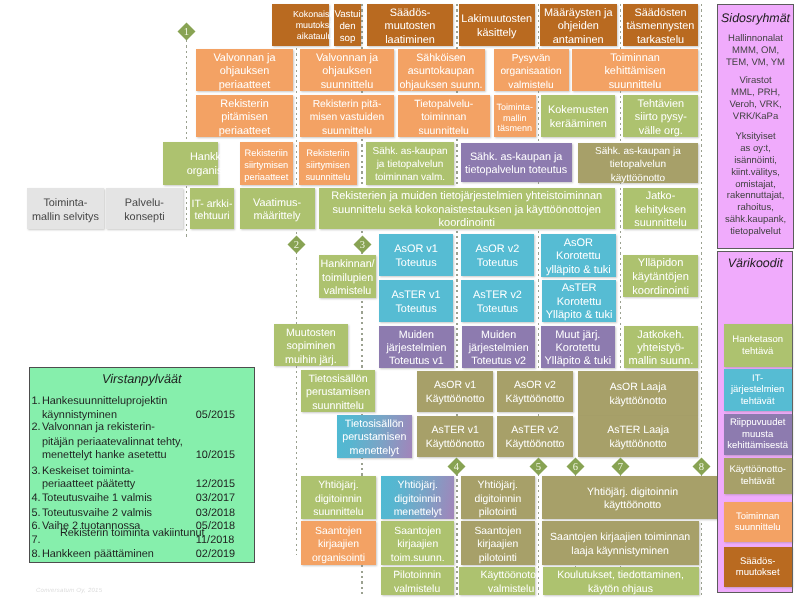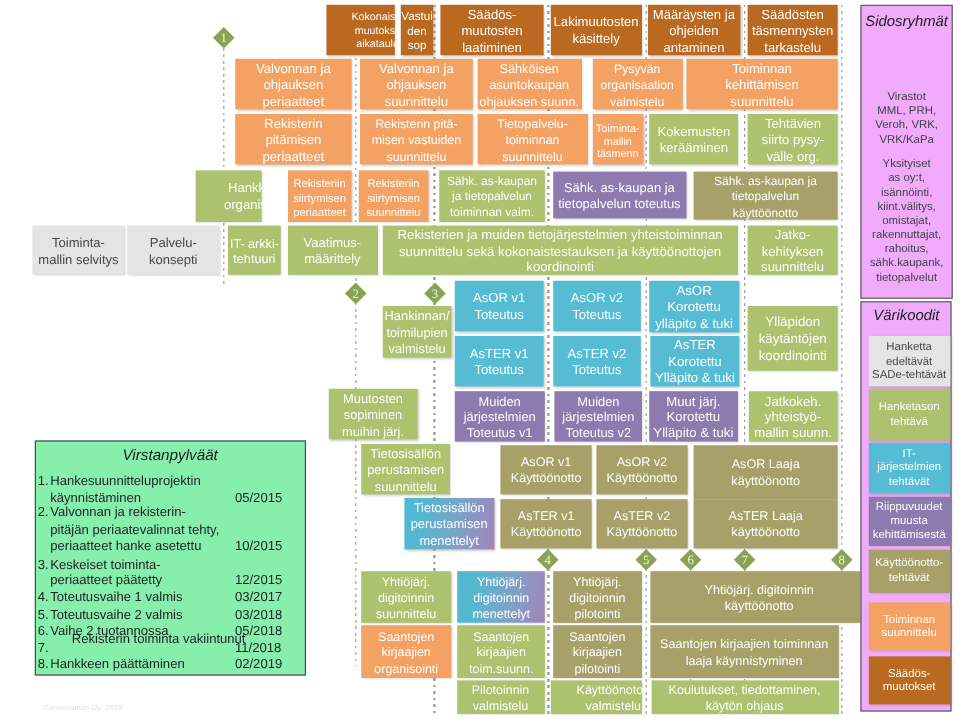--- a/index.html
+++ b/index.html
@@ -160,21 +160,21 @@
     </div>
     <div class="box c-blue" style="left: 378.75px; top: 233.75px; width: 74.5px; height: 42px; font-size: 10.9px;">
       <span>AsOR v1<br>Toteutus</span>
     </div>
     <div class="box c-blue" style="left: 461.25px; top: 233.75px; width: 72.3px; height: 42px; font-size: 10.9px;">
       <span>AsOR v2<br>Toteutus</span>
     </div>
     <div class="box c-blue" style="left: 541.1px; top: 233.6px; width: 74.6px; height: 43px; font-size: 11px; line-height: 13.6px;">
       <span>AsOR<br>Korotettu<br>ylläpito &amp; tuki</span>
     </div>
-    <div class="box c-green" style="left: 623.3px; top: 255.1px; width: 74.6px; height: 54px; font-size: 11.1px; line-height: 13.75px;">
+    <div class="box c-green" style="left: 623.3px; top: 255.1px; width: 74.6px; height: 42px; font-size: 11.1px; line-height: 13.75px;">
       <span>Ylläpidon<br>käytäntöjen<br>koordinointi</span>
     </div>
     <div class="box c-blue" style="left: 378.75px; top: 279.75px; width: 74.5px; height: 42px; font-size: 10.9px;">
       <span>AsTER v1<br>Toteutus</span>
     </div>
     <div class="box c-blue" style="left: 461.25px; top: 279.75px; width: 72.3px; height: 42px; font-size: 10.9px;">
       <span>AsTER v2<br>Toteutus</span>
     </div>
     <div class="box c-blue" style="left: 541.7px; top: 279.75px; width: 74.8px; height: 42px; font-size: 11px; line-height: 13.6px;">
       <span>AsTER<br>Korotettu<br>Ylläpito &amp; tuki</span>
@@ -294,28 +294,26 @@
       </svg>
     </div>
     <div class="diamond" style="left: 691.5px; top: 456.5px;">
       <svg width="19" height="19" viewBox="0 0 19 19">
         <polygon points="9.5,0.5 18.5,9.5 9.5,18.5 0.5,9.5" fill="#88A353"></polygon>
         <text x="9.5" y="13.2" text-anchor="middle" font-family="Liberation Serif, serif" font-size="10.6" fill="#EFF4E1">8</text>
       </svg>
     </div>
     <div class="panel" style="left: 717.3px; top: 3.9px; width: 76.5px; height: 245.2px;">
       <div class="panel-title" style="top: 7.1px;">Sidosryhmät</div>
+      <div class="sg" style="top: 28.3px;">Hallinnonalat<br>MMM, OM,<br>TEM, VM, YM</div>
       <div class="sg" style="top: 70.6px;">Virastot<br>MML, PRH,<br>Veroh, VRK,<br>VRK/KaPa</div>
       <div class="sg" style="top: 126.5px;">Yksityiset<br>as oy:t,<br>isännöinti,<br>kiint.välitys,<br>omistajat,<br>rakennuttajat,<br>rahoitus,<br>sähk.kaupank,<br>tietopalvelut</div>
     </div>
     <div class="panel" style="left: 717.3px; top: 251.4px; width: 76px; height: 341.7px;">
       <div class="panel-title" style="top: 4.8px;">Värikoodit</div>
-      <div class="cc-box c-gray" style="left: 5.3px; top: 28px; width: 68.1px; height: 41.9px;">
-        <span>Hanketta<br>edeltävät<br>SADe-tehtävät</span>
-      </div>
       <div class="cc-box c-green" style="left: 5.3px; top: 71.9px; width: 68.1px; height: 43px;">
         <span>Hanketason<br>tehtävä</span>
       </div>
       <div class="cc-box c-blue" style="left: 5.3px; top: 116.6px; width: 68.1px; height: 41.8px;">
         <span>IT-<br>järjestelmien<br>tehtävät</span>
       </div>
       <div class="cc-box c-purple" style="left: 5.3px; top: 161.4px; width: 68.1px; height: 41.2px;">
         <span>Riippuvuudet<br>muusta<br>kehittämisestä</span>
       </div>
       <div class="cc-box c-olive" style="left: 5.3px; top: 205.4px; width: 68.1px; height: 36px;">
@@ -325,26 +323,26 @@
         <span>Toiminnan<br>suunnittelu</span>
       </div>
       <div class="cc-box c-brown" style="left: 5.3px; top: 294.9px; width: 68.1px; height: 39.7px;">
         <span>Säädös-<br>muutokset</span>
       </div>
     </div>
     <div class="ms-panel" style="left: 29px; top: 367px; width: 225.6px; height: 196px;">
       <div class="ms-title" style="top: 5.05px;">Virstanpylväät</div>
       <div class="ms-num" style="left: 1.5px; top: 27.77px;">1.</div>
       <div class="ms-line" style="left: 11.9px; top: 27.77px;">Hankesuunnitteluprojektin</div>
-      <div class="ms-line" style="left: 11.9px; top: 41.77px;">käynnistäminen</div>
+      <div class="ms-line" style="left: 11.9px; top: 41.77px;">käynnistyminen</div>
       <div class="ms-date" style="left: 165.8px; top: 41.77px;">05/2015</div>
       <div class="ms-num" style="left: 1.5px; top: 54.27px;">2.</div>
       <div class="ms-line" style="left: 11.9px; top: 54.27px;">Valvonnan ja rekisterin-</div>
       <div class="ms-line" style="left: 11.9px; top: 68.77px;">pitäjän periaatevalinnat tehty,</div>
-      <div class="ms-line" style="left: 11.9px; top: 81.77px;">periaatteet hanke asetettu</div>
+      <div class="ms-line" style="left: 11.9px; top: 81.77px;">menettelyt hanke asetettu</div>
       <div class="ms-date" style="left: 165.8px; top: 81.77px;">10/2015</div>
       <div class="ms-num" style="left: 1.5px; top: 98.17px;">3.</div>
       <div class="ms-line" style="left: 11.9px; top: 98.17px;">Keskeiset toiminta-</div>
       <div class="ms-line" style="left: 11.9px; top: 111.07px;">periaatteet päätetty</div>
       <div class="ms-date" style="left: 165.8px; top: 111.07px;">12/2015</div>
       <div class="ms-num" style="left: 1.5px; top: 125.17px;">4.</div>
       <div class="ms-line" style="left: 11.9px; top: 125.17px;">Toteutusvaihe 1 valmis</div>
       <div class="ms-date" style="left: 165.8px; top: 125.17px;">03/2017</div>
       <div class="ms-num" style="left: 1.5px; top: 139.57px;">5.</div>
       <div class="ms-line" style="left: 11.9px; top: 139.57px;">Toteutusvaihe 2 valmis</div>

